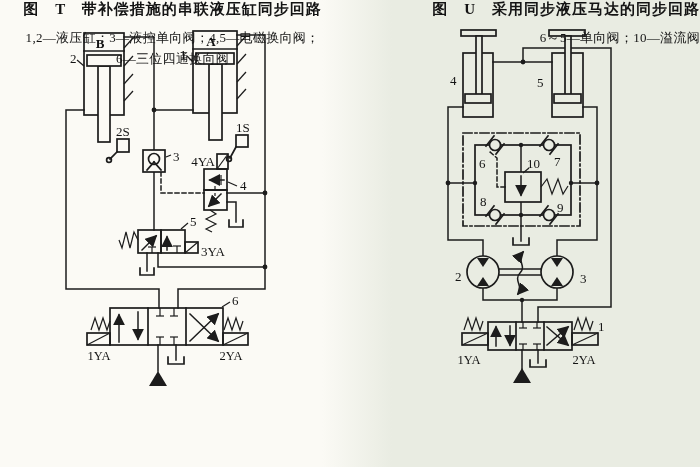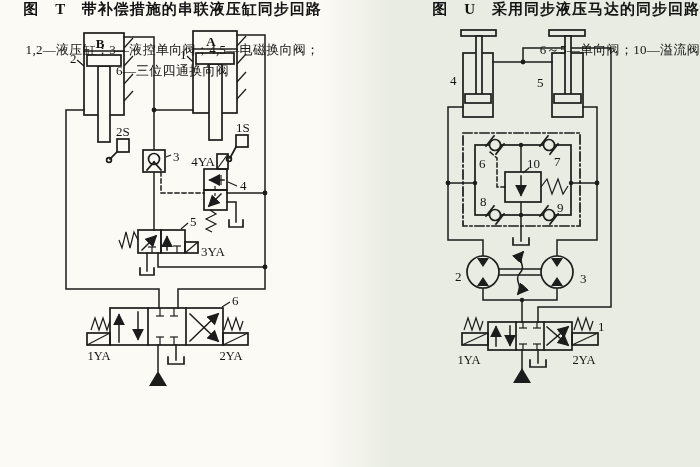--- a/index.html
+++ b/index.html
@@ -16,21 +16,21 @@
   .dashdot{stroke-dasharray:9 3 2 3;}
   .f{fill:#1c1c1c;stroke:none;}
   .mL{fill:#fbfaf5;}
   .mR{fill:#e9ece2;}
   .dot{fill:#1c1c1c;stroke:none;}
   text{font-family:"Liberation Serif",serif;fill:#141414;}
   .t13{font-size:13px;}
   .t12{font-size:12.5px;}
   .bold{font-weight:bold;}
   .cap{position:absolute;text-align:center;color:#141414;}
-  .cap .title{font-weight:bold;font-size:15px;letter-spacing:1px;margin-bottom:20px;white-space:nowrap;}
+  .cap .title{font-weight:bold;font-size:15px;letter-spacing:1px;margin-bottom:8px;white-space:nowrap;}
   .cap .leg{font-size:13px;line-height:21px;letter-spacing:0.3px;white-space:nowrap;}
 </style>
 </head>
 <body>
 
 <svg width="700" height="467" viewBox="0 0 700 467">
   <defs>
     <marker id="ah" viewBox="0 0 10 10" refX="8.5" refY="5" markerWidth="8" markerHeight="8" orient="auto-start-reverse">
       <path d="M0,0 L10,5 L0,10 Z" fill="#1c1c1c"></path>
     </marker>

